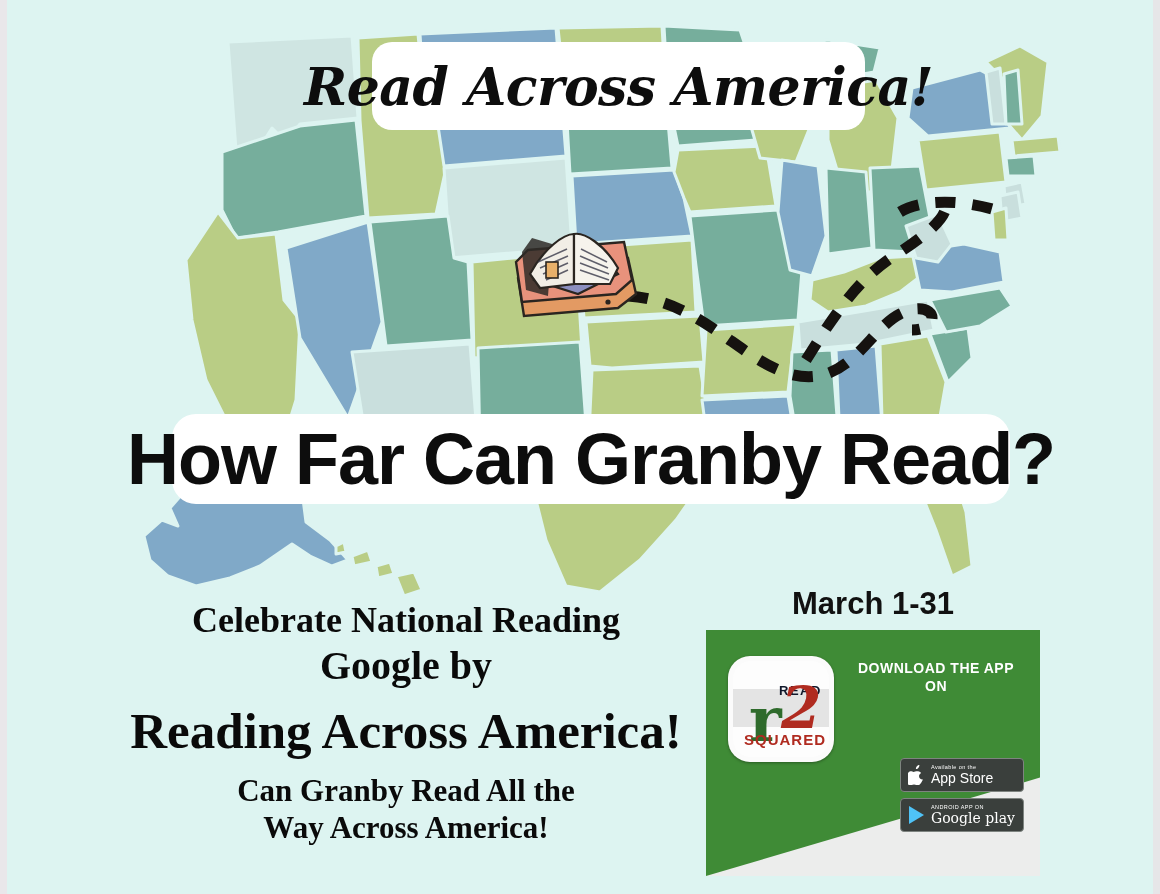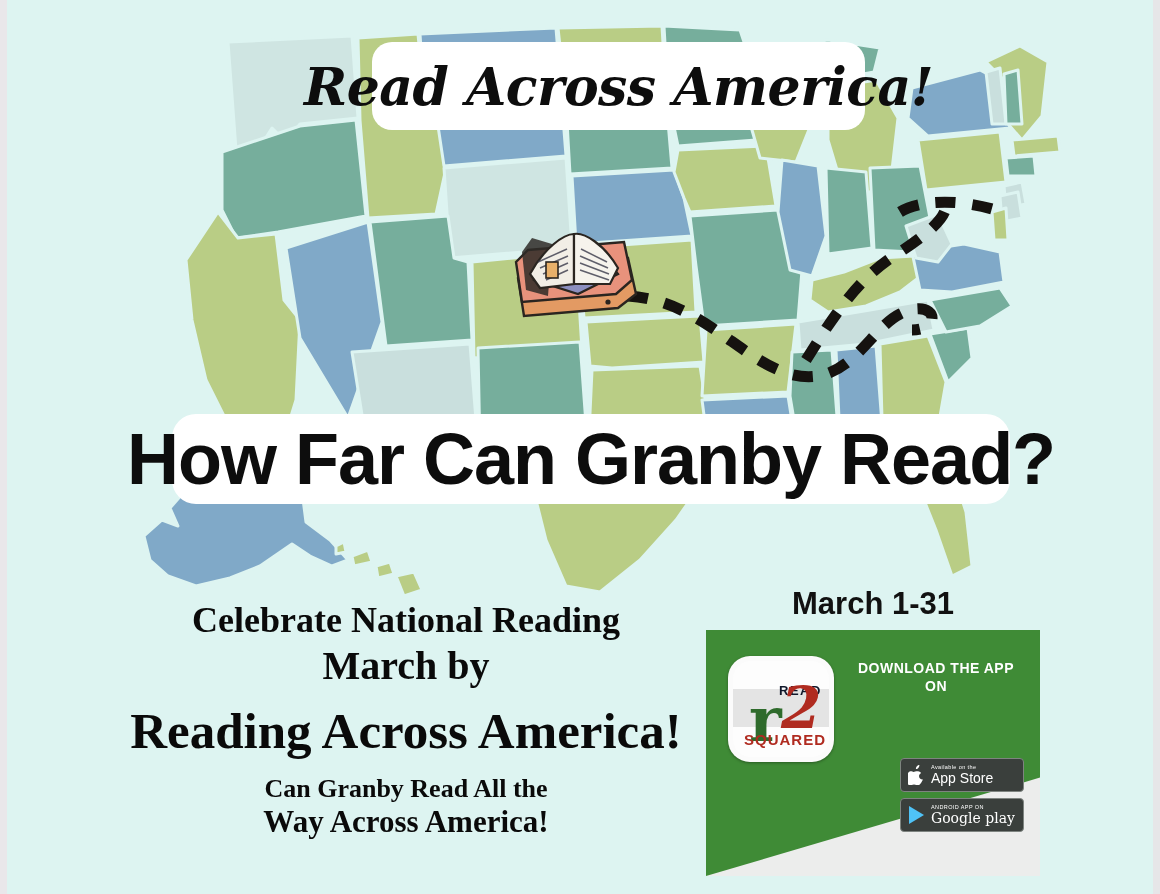--- a/index.html
+++ b/index.html
@@ -53,21 +53,21 @@
     position:absolute;left:96px;top:600px;width:620px;
     text-align:center;
     font-family:"Liberation Serif",serif;
     font-weight:700;color:#0a0a0a;
     z-index:22;
     line-height:1.12;
   }
   .copy .l1{font-size:36px;display:block;}
   .copy .l2{font-size:40px;display:block;margin-top:4px;}
   .copy .l3{font-size:51px;display:block;margin-top:14px;}
-  .copy .l4{font-size:26px;display:block;margin-top:14px;}
+  .copy .l4{font-size:31px;display:block;margin-top:14px;}
   .copy .l5{font-size:31px;display:block;margin-top:2px;}
 
   
   .date{
     position:absolute;left:706px;top:586px;width:334px;
     text-align:center;
     font-family:"Liberation Sans",sans-serif;
     font-weight:700;font-size:31px;color:#111;
     z-index:22;
   }
@@ -282,21 +282,21 @@
   <div class="banner banner-title">
     <span>Read Across America!</span>
   </div>
 
   <div class="banner banner-head">
     <span>How Far Can Granby Read?</span>
   </div>
 
   <div class="copy">
     <span class="l1">Celebrate National Reading</span>
-    <span class="l2">March by</span>
+    <span class="l2">Google by</span>
     <span class="l3">Reading Across America!</span>
     <span class="l4">Can Granby Read All the</span>
     <span class="l5">Way Across America!</span>
   </div>
 
   <div class="date">March 1-31</div>
 
   <div class="promo">
     <div class="promo-green"></div>
 

